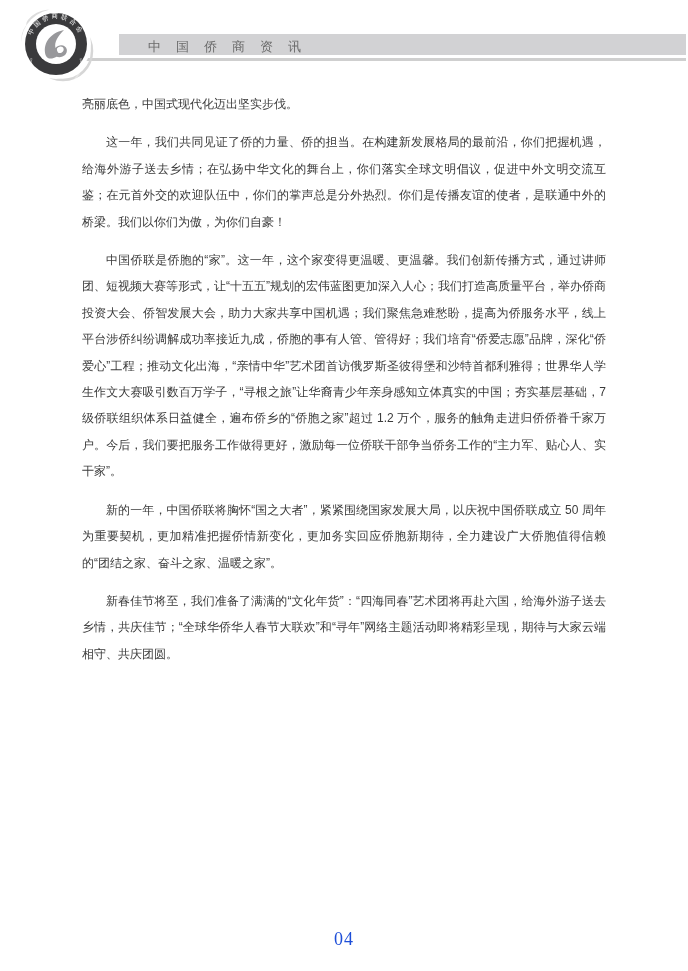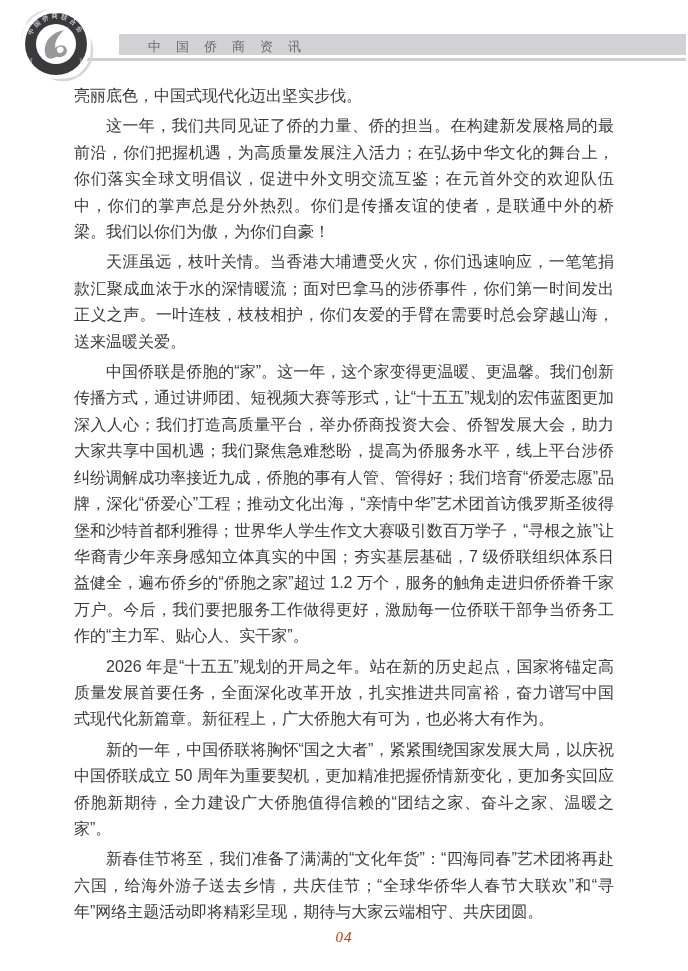--- a/index.html
+++ b/index.html
@@ -21,29 +21,29 @@
     position:absolute;left:76px;right:2px;top:58px;height:3px;background:#cfcfcf;
   }
   .logo-wrap{
     position:absolute;left:16px;top:4px;width:84px;height:84px;
   }
   
   .doc-main{
     position:absolute;left:70px;right:70px;top:79px;
   }
   .body-p{
-    margin:4px;font-size:16px;line-height:26.4px;color:#3a3a3a;
+    margin:12px;font-size:12px;line-height:26.4px;color:#3a3a3a;
     text-align:justify;text-indent:2em;
     font-family:"Liberation Sans",sans-serif;
   }
   .body-p.no-indent{text-indent:0;}
   
   .page-number{
     position:absolute;left:0;right:0;top:929px;text-align:center;
-    font-family:"Liberation Serif",serif;font-size:15px;color:#c2410c;letter-spacing:1px;font-style:italic;
+    font-family:"Liberation Serif",serif;font-size:18px;color:#1d4ed8;letter-spacing:1px;
   }
 </style>
 </head>
 <body>
 
 <header>
   <div class="header-bar">
     <span class="header-bar-title">中国侨商资讯</span>
   </div>
   <div class="header-divider"></div>
@@ -75,24 +75,22 @@
       </text>
       <text font-size="2.6" fill="#ffffff" letter-spacing="0.2" font-family="Liberation Sans, sans-serif">
         <textPath href="#arcBottom" startOffset="50%" text-anchor="middle">CHINA FEDERATION OF OVERSEAS CHINESE ENTREPRENEURS</textPath>
       </text>
     </svg>
   </div>
 </header>
 
 <main class="doc-main">
   <p class="body-p no-indent">亮丽底色，中国式现代化迈出坚实步伐。</p>
-  <p class="body-p">这一年，我们共同见证了侨的力量、侨的担当。在构建新发展格局的最前沿，你们把握机遇，为高质量发展注入活力；在弘扬中华文化的舞台上，你们落实全球文明倡议，促进中外文明交流互鉴；在元首外交的欢迎队伍中，你们的掌声总是分外热烈。你们是传播友谊的使者，是联通中外的桥梁。我们以你们为傲，为你们自豪！</p>
-  <p class="body-p">天涯虽远，枝叶关情。当香港大埔遭受火灾，你们迅速响应，一笔笔捐款汇聚成血浓于水的深情暖流；面对巴拿马的涉侨事件，你们第一时间发出正义之声。一叶连枝，枝枝相护，你们友爱的手臂在需要时总会穿越山海，送来温暖关爱。</p>
+  <p class="body-p">这一年，我们共同见证了侨的力量、侨的担当。在构建新发展格局的最前沿，你们把握机遇，给海外游子送去乡情；在弘扬中华文化的舞台上，你们落实全球文明倡议，促进中外文明交流互鉴；在元首外交的欢迎队伍中，你们的掌声总是分外热烈。你们是传播友谊的使者，是联通中外的桥梁。我们以你们为傲，为你们自豪！</p>
   <p class="body-p">中国侨联是侨胞的“家”。这一年，这个家变得更温暖、更温馨。我们创新传播方式，通过讲师团、短视频大赛等形式，让“十五五”规划的宏伟蓝图更加深入人心；我们打造高质量平台，举办侨商投资大会、侨智发展大会，助力大家共享中国机遇；我们聚焦急难愁盼，提高为侨服务水平，线上平台涉侨纠纷调解成功率接近九成，侨胞的事有人管、管得好；我们培育“侨爱志愿”品牌，深化“侨爱心”工程；推动文化出海，“亲情中华”艺术团首访俄罗斯圣彼得堡和沙特首都利雅得；世界华人学生作文大赛吸引数百万学子，“寻根之旅”让华裔青少年亲身感知立体真实的中国；夯实基层基础，7 级侨联组织体系日益健全，遍布侨乡的“侨胞之家”超过 1.2 万个，服务的触角走进归侨侨眷千家万户。今后，我们要把服务工作做得更好，激励每一位侨联干部争当侨务工作的“主力军、贴心人、实干家”。</p>
-  <p class="body-p">2026 年是“十五五”规划的开局之年。站在新的历史起点，国家将锚定高质量发展首要任务，全面深化改革开放，扎实推进共同富裕，奋力谱写中国式现代化新篇章。新征程上，广大侨胞大有可为，也必将大有作为。</p>
   <p class="body-p">新的一年，中国侨联将胸怀“国之大者”，紧紧围绕国家发展大局，以庆祝中国侨联成立 50 周年为重要契机，更加精准把握侨情新变化，更加务实回应侨胞新期待，全力建设广大侨胞值得信赖的“团结之家、奋斗之家、温暖之家”。</p>
   <p class="body-p">新春佳节将至，我们准备了满满的“文化年货”：“四海同春”艺术团将再赴六国，给海外游子送去乡情，共庆佳节；“全球华侨华人春节大联欢”和“寻年”网络主题活动即将精彩呈现，期待与大家云端相守、共庆团圆。</p>
 
 </main>
 
 <footer>
   <div class="page-number">04</div>
 </footer>
 
 </body></html>

